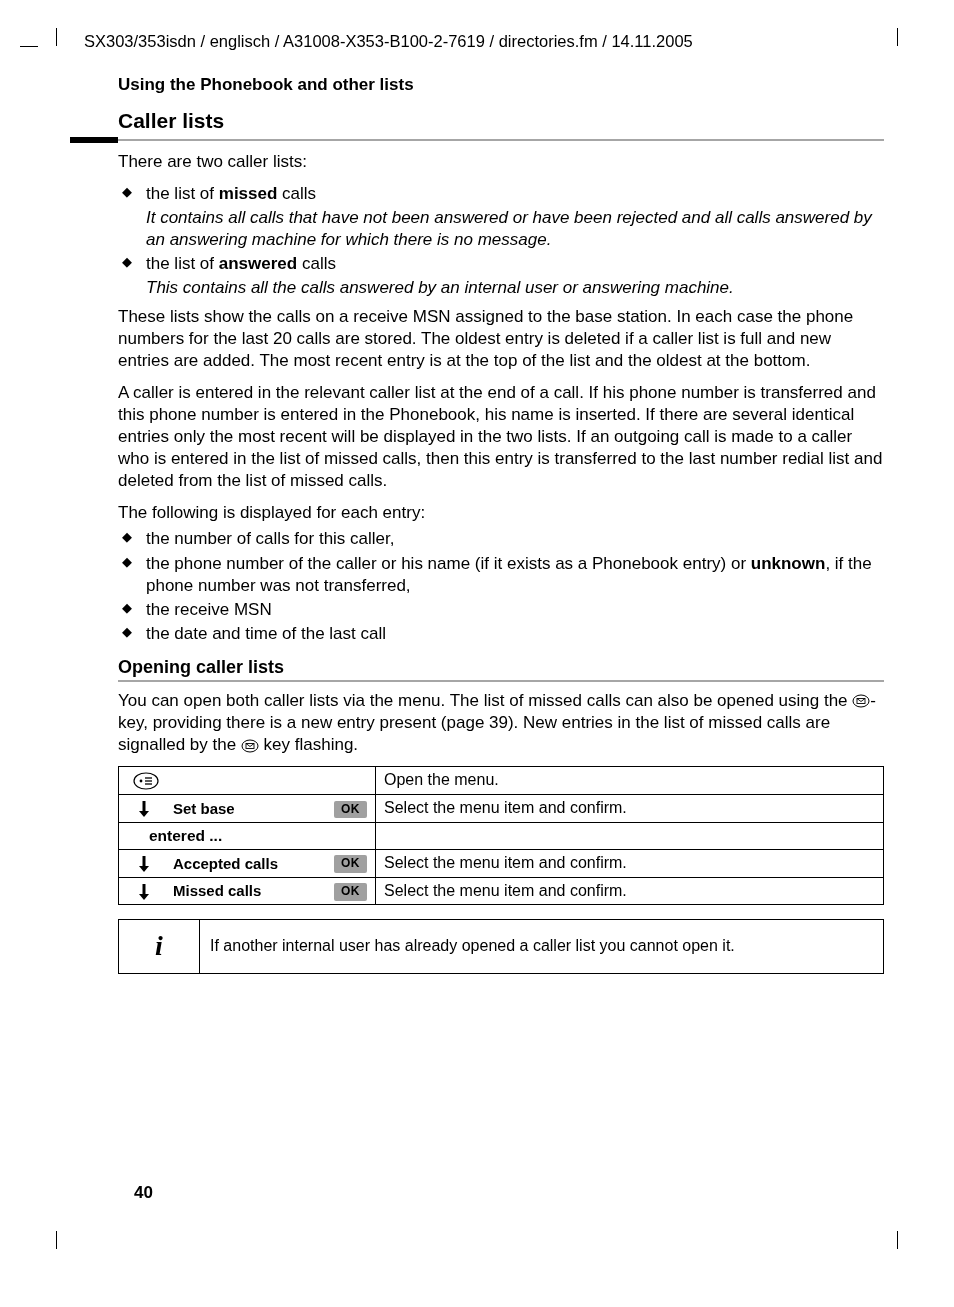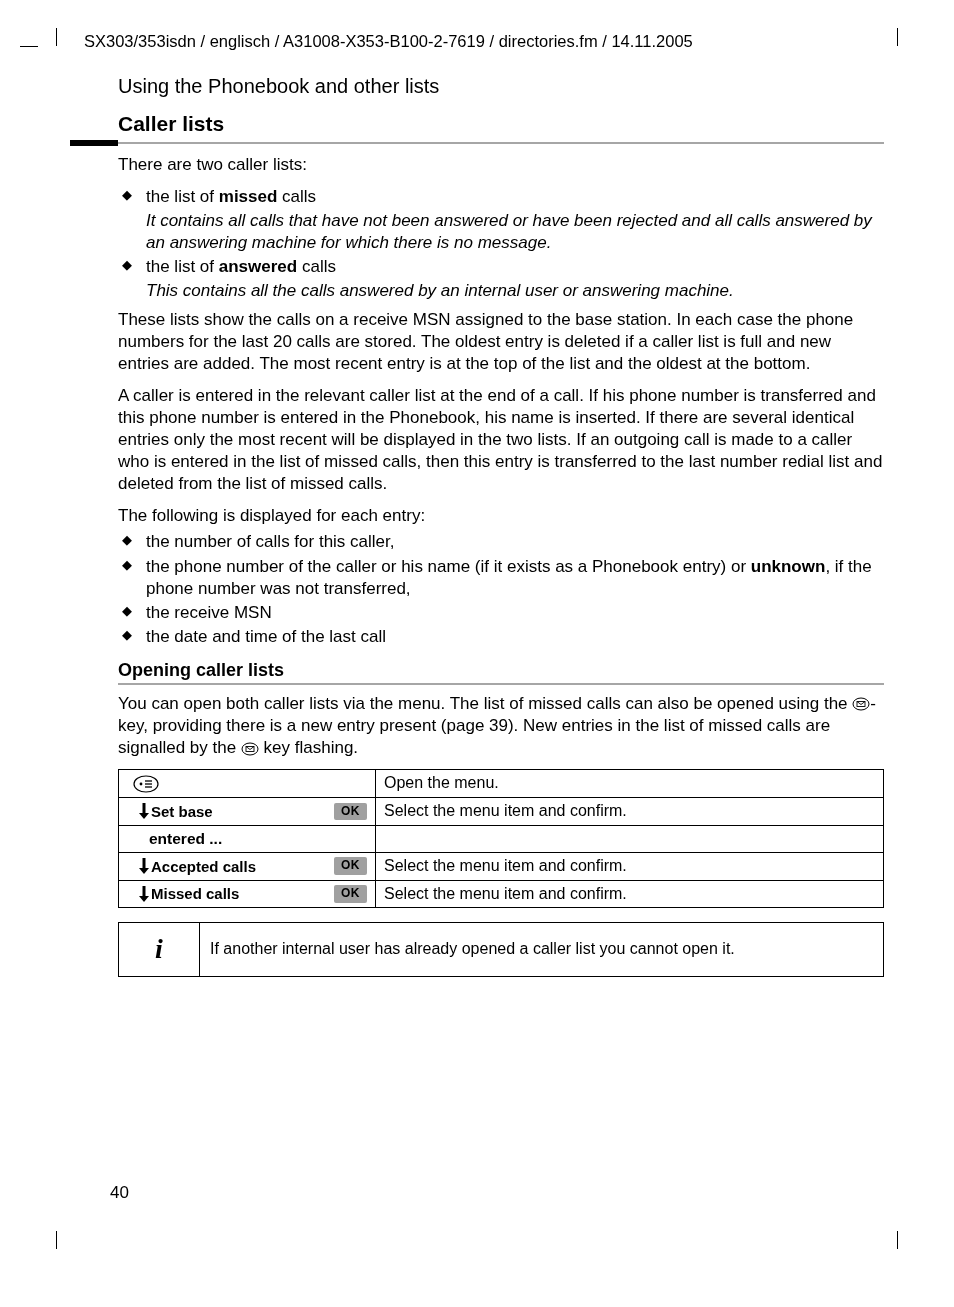--- a/index.html
+++ b/index.html
@@ -18,22 +18,22 @@
   }
   
   .tick-v { position:absolute; width:0; height:18px; border-left:1px solid #000; }
   .tick-h { position:absolute; height:0; width:18px; border-top:1px solid #000; }
 
   .header-path {
     font-size: 16.5px;
     margin: 4px 0 24px 14px;
   }
   .section-title {
-    font-size: 20px;
-    font-weight: normal;
+    font-size: 17px;
+    font-weight: bold;
     margin: 0 0 14px 48px;
   }
   .h1 {
     font-size: 21px;
     font-weight: bold;
     margin: 0 0 4px 48px;
   }
   .rule-wrap {
     display: flex;
     margin: 0 0 8px 0;
@@ -102,22 +102,22 @@
   table.steps td {
     border: 1px solid #000;
     padding: 3px 8px;
     vertical-align: middle;
   }
   table.steps td.left {
     width: 240px;
   }
   .cell-inner {
     display: flex;
-    align-items: center;
-    gap: 0;
+    align-items: flex-end;
+    gap: 22px;
   }
   .cell-inner .lbl {
     font-weight: bold;
     font-size: 15px;
     flex: 1;
   }
   .ok-badge {
     background: #a0a0a0;
     color: #000000;
     font-size: 12px;
@@ -147,23 +147,23 @@
     width: 60px;
     text-align: center;
     font-family: Georgia, 'Times New Roman', serif;
     font-style: italic;
     font-weight: bold;
     font-size: 28px;
   }
   .page-number {
     position: absolute;
     bottom: 104px;
-    left: 110px;
+    left: 134px;
     font-size: 17px;
-    font-weight: normal;
+    font-weight: bold;
   }
 </style>
 </head>
 <body>
 
 <div class="page">
 
   <span class="tick-v" style="top:28px; left:56px;"></span>
   <span class="tick-h" style="top:46px; left:20px; width:18px;"></span>
   <span class="tick-v" style="top:28px; right:56px;"></span>

